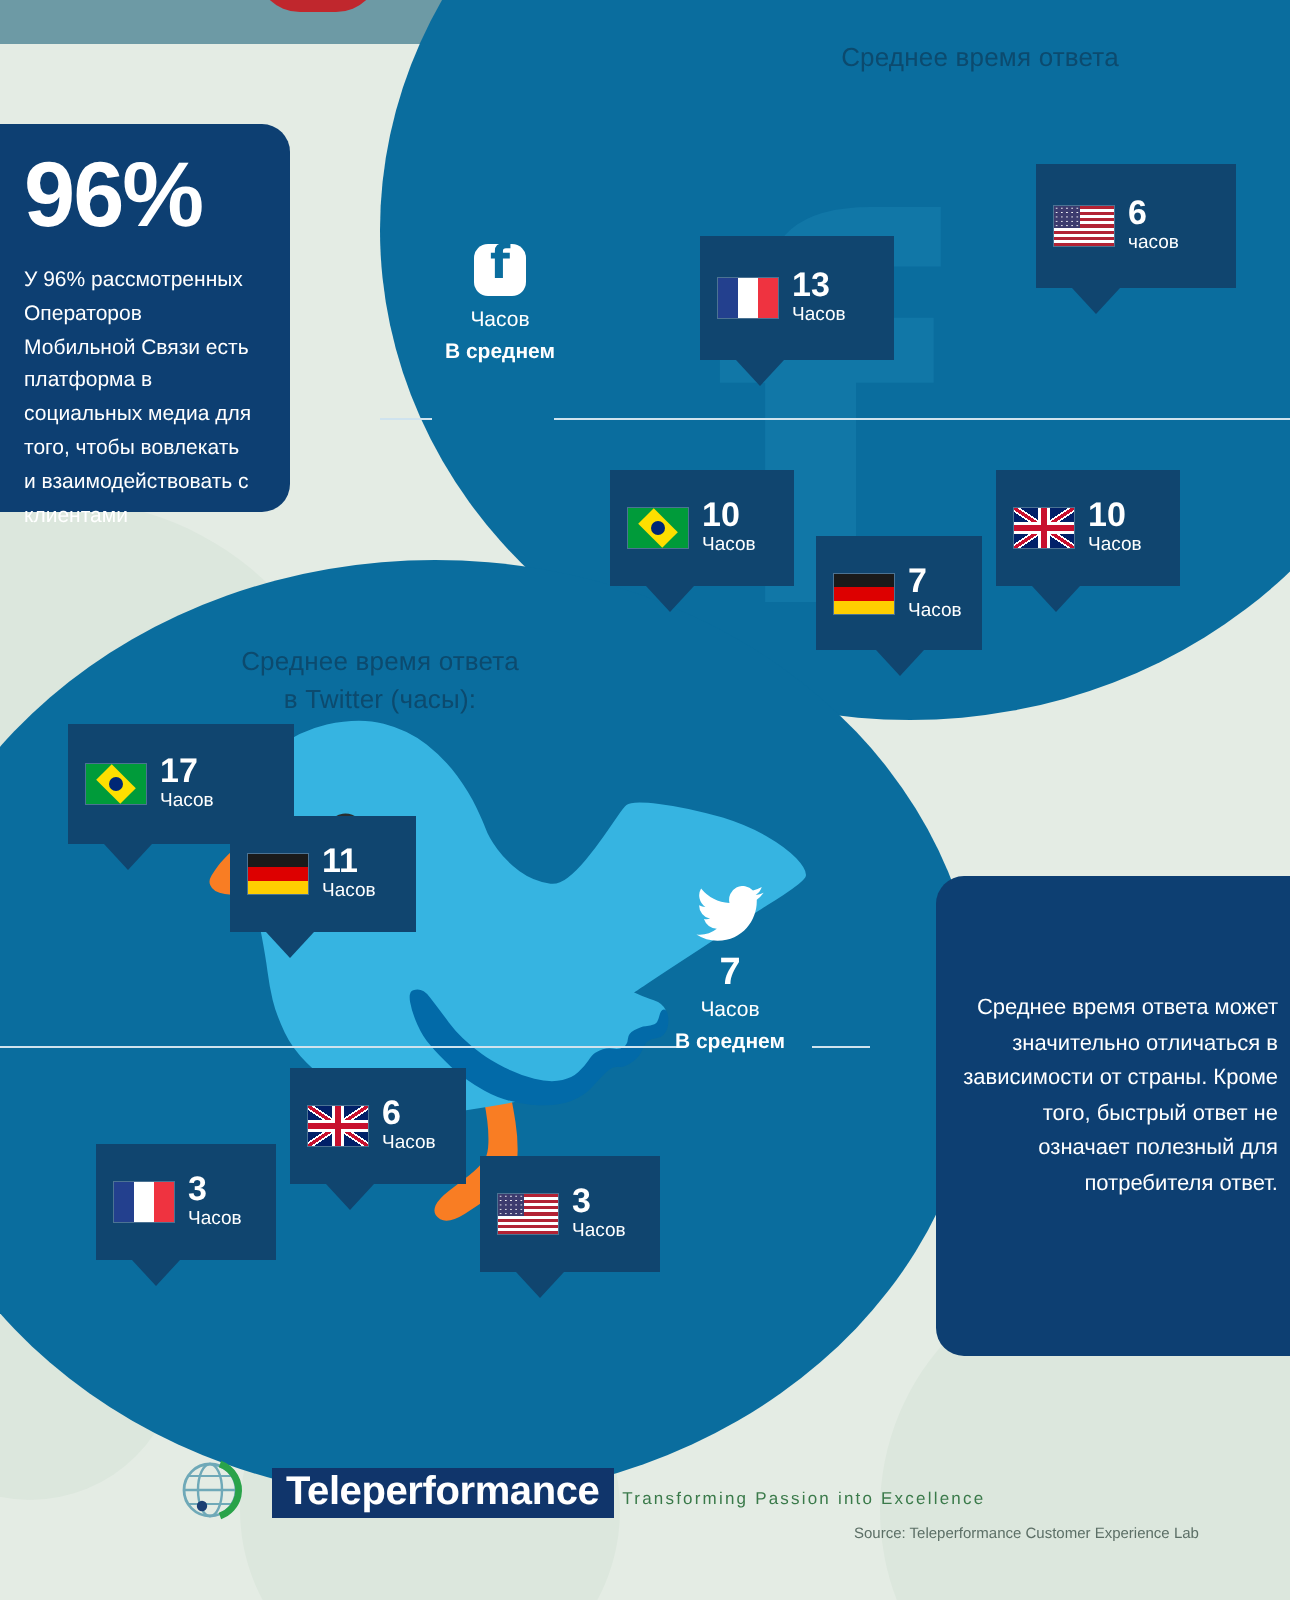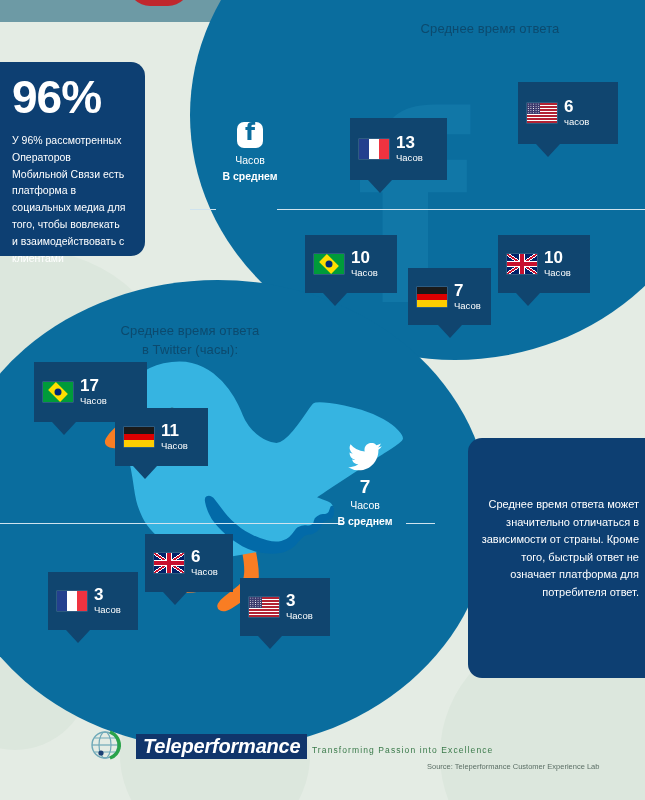--- a/index.html
+++ b/index.html
@@ -102,21 +102,21 @@
   .panel-96{left:-10px;top:62px;width:155px;height:194px;border-radius:0 14px 14px 0;}
   .panel-96 .big{font-size:46px;font-weight:bold;line-height:1;margin:12px 0 0 22px;letter-spacing:-1px;}
   .panel-96 .body{font-size:10.5px;line-height:1.6;margin:12px 18px 0 22px;font-weight:normal;}
   .panel-note{left:468px;top:438px;width:187px;height:240px;border-radius:14px 0 0 14px;}
   .panel-note .body{font-size:11px;line-height:1.6;text-align:right;margin:58px 16px 0 12px;}
 
   
   .logo{position:absolute;left:88px;top:726px;display:flex;align-items:center;}
   .globe{width:40px;height:40px;position:relative;margin-right:8px;}
   .logo-txt{display:block;}
-  .logo-name{background:#10356b;color:#fff;font-style:italic;font-weight:bold;font-size:20px;
+  .logo-name{background:#10356b;color:#fff;font-weight:bold;font-size:20px;
      padding:1px 7px 2px;letter-spacing:-.2px;font-family:"Liberation Sans",sans-serif;}
   .logo-tag{color:#3a7a4a;font-size:8.5px;letter-spacing:1.1px;margin-top:3px;text-align:center;}
   .source{position:absolute;left:410px;top:762px;font-size:7.5px;color:#5c6f66;padding-left:17px;}
 </style>
 </head>
 <body>
 
 <div id="stage">
 
   <div class="ghost g1"></div>
@@ -286,21 +286,21 @@
     </div>
     <div class="tail"></div>
   </div>
 
   <div class="panel panel-96">
     <div class="big">96%</div>
     <div class="body">У 96% рассмотренных Операторов Мобильной Связи есть платформа в социальных медиа для того, чтобы вовлекать и взаимодействовать с клиентами</div>
   </div>
 
   <div class="panel panel-note">
-    <div class="body">Среднее время ответа может значительно отличаться в зависимости от страны. Кроме того, быстрый ответ не означает платформа для потребителя ответ.</div>
+    <div class="body">Среднее время ответа может значительно отличаться в зависимости от страны. Кроме того, быстрый ответ не означает полезный для потребителя ответ.</div>
   </div>
 
   <div class="logo">
     <div class="globe">
       <svg width="40" height="40" viewBox="0 0 40 40" aria-hidden="true">
         <circle cx="17" cy="19" r="13" fill="none" stroke="#6fa9b8" stroke-width="1.4"></circle>
         <ellipse cx="17" cy="19" rx="6" ry="13" fill="none" stroke="#6fa9b8" stroke-width="1.2"></ellipse>
         <line x1="4" y1="19" x2="30" y2="19" stroke="#6fa9b8" stroke-width="1.2"></line>
         <line x1="6.5" y1="12" x2="27.5" y2="12" stroke="#6fa9b8" stroke-width="1"></line>
         <line x1="6.5" y1="26" x2="27.5" y2="26" stroke="#6fa9b8" stroke-width="1"></line>

